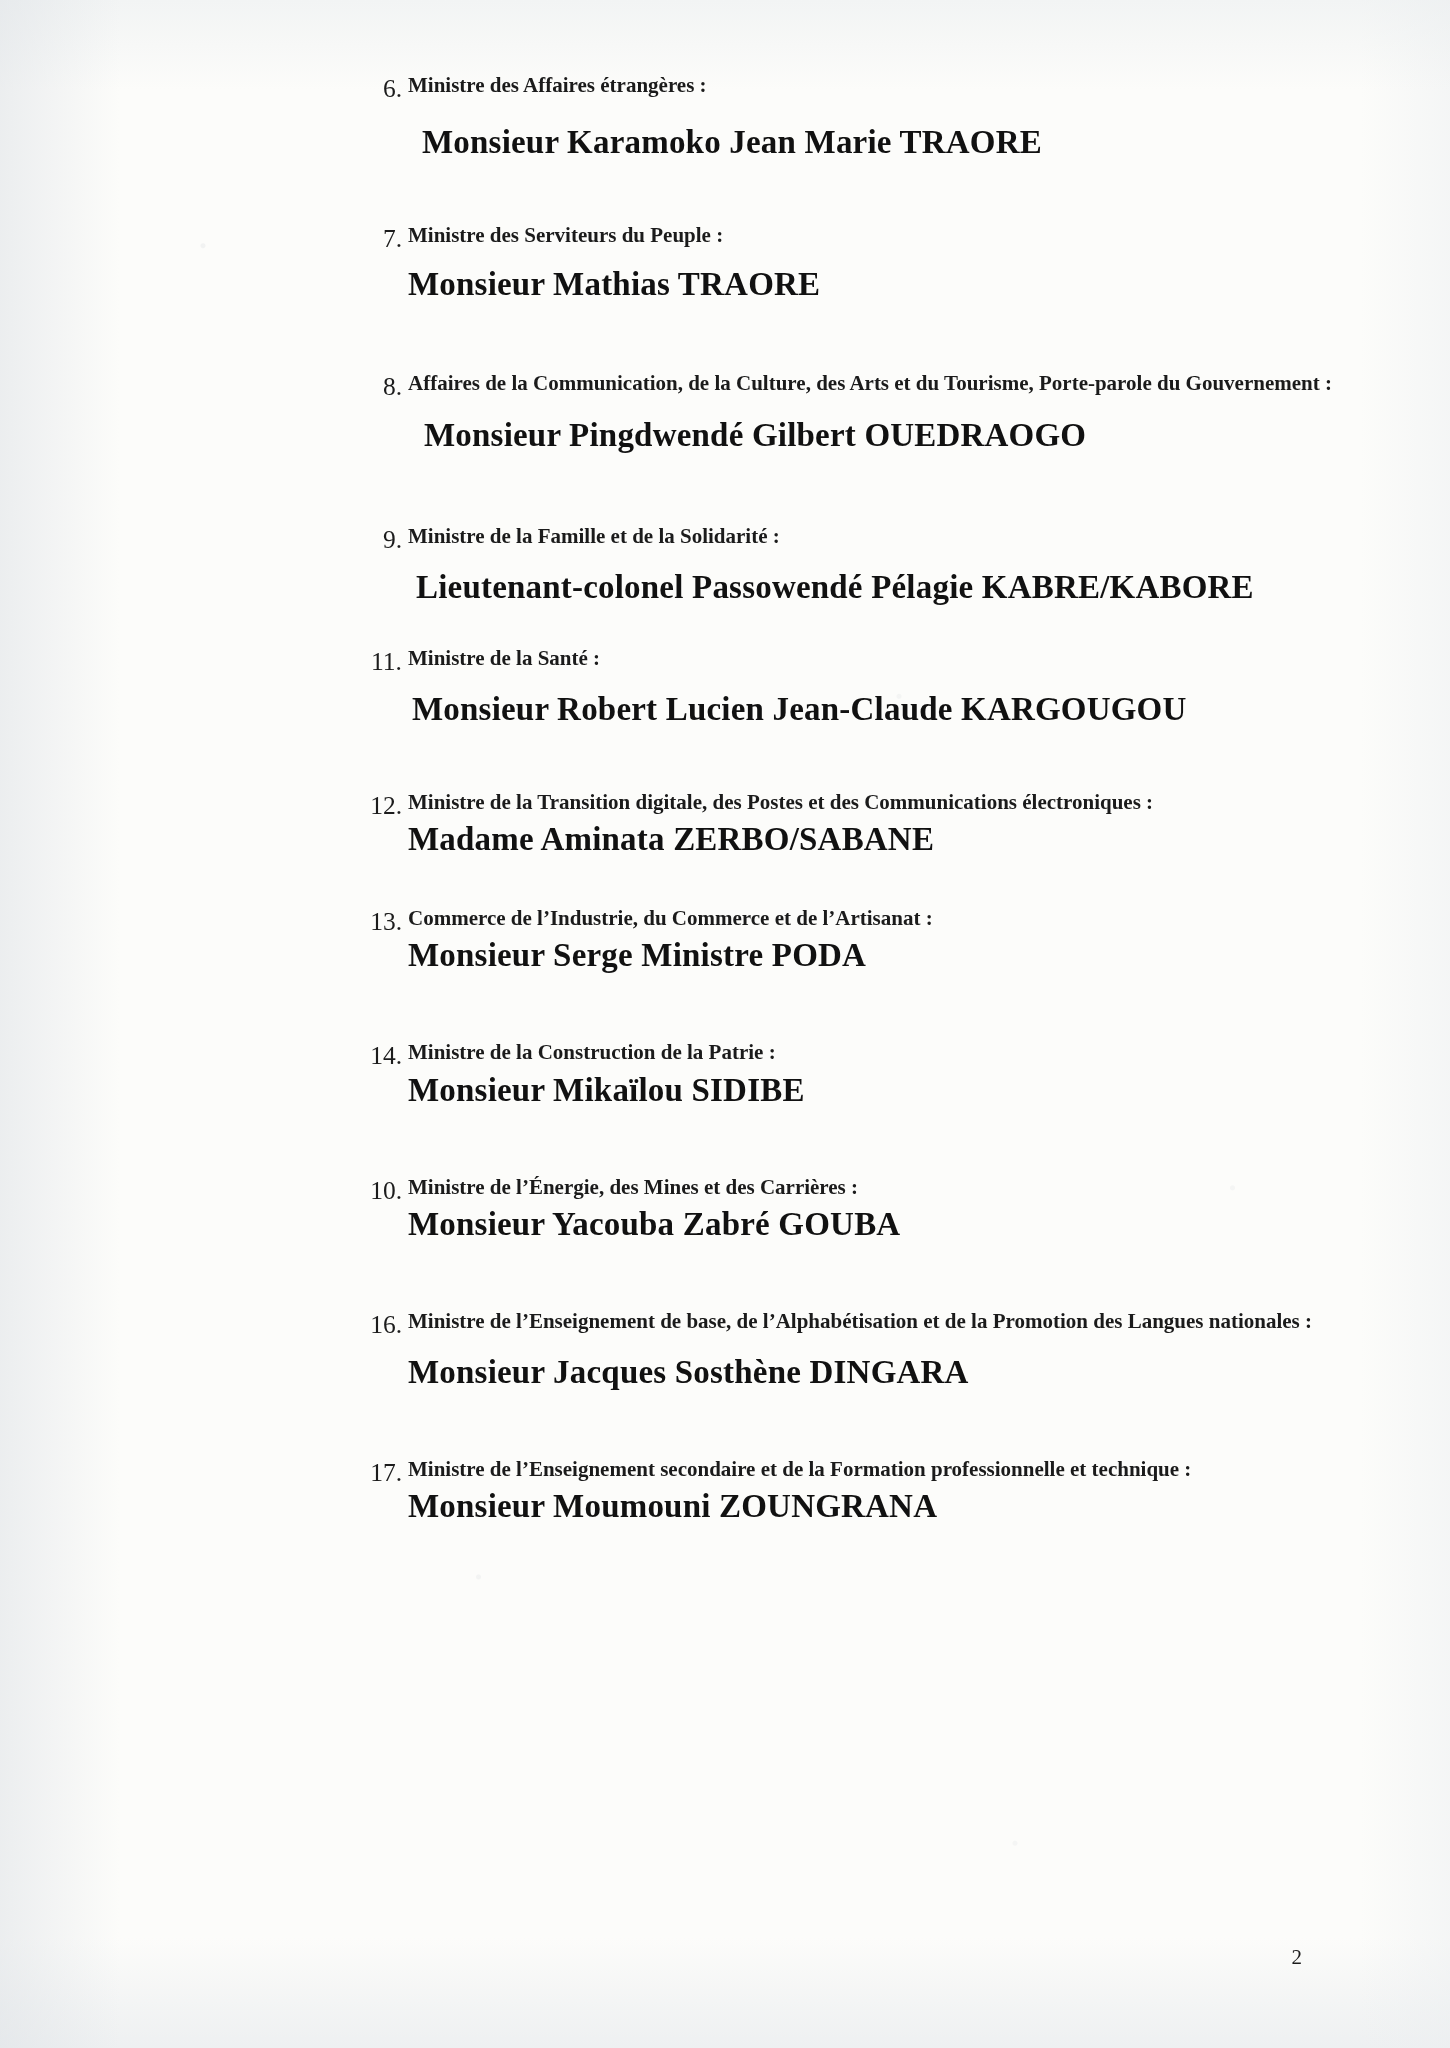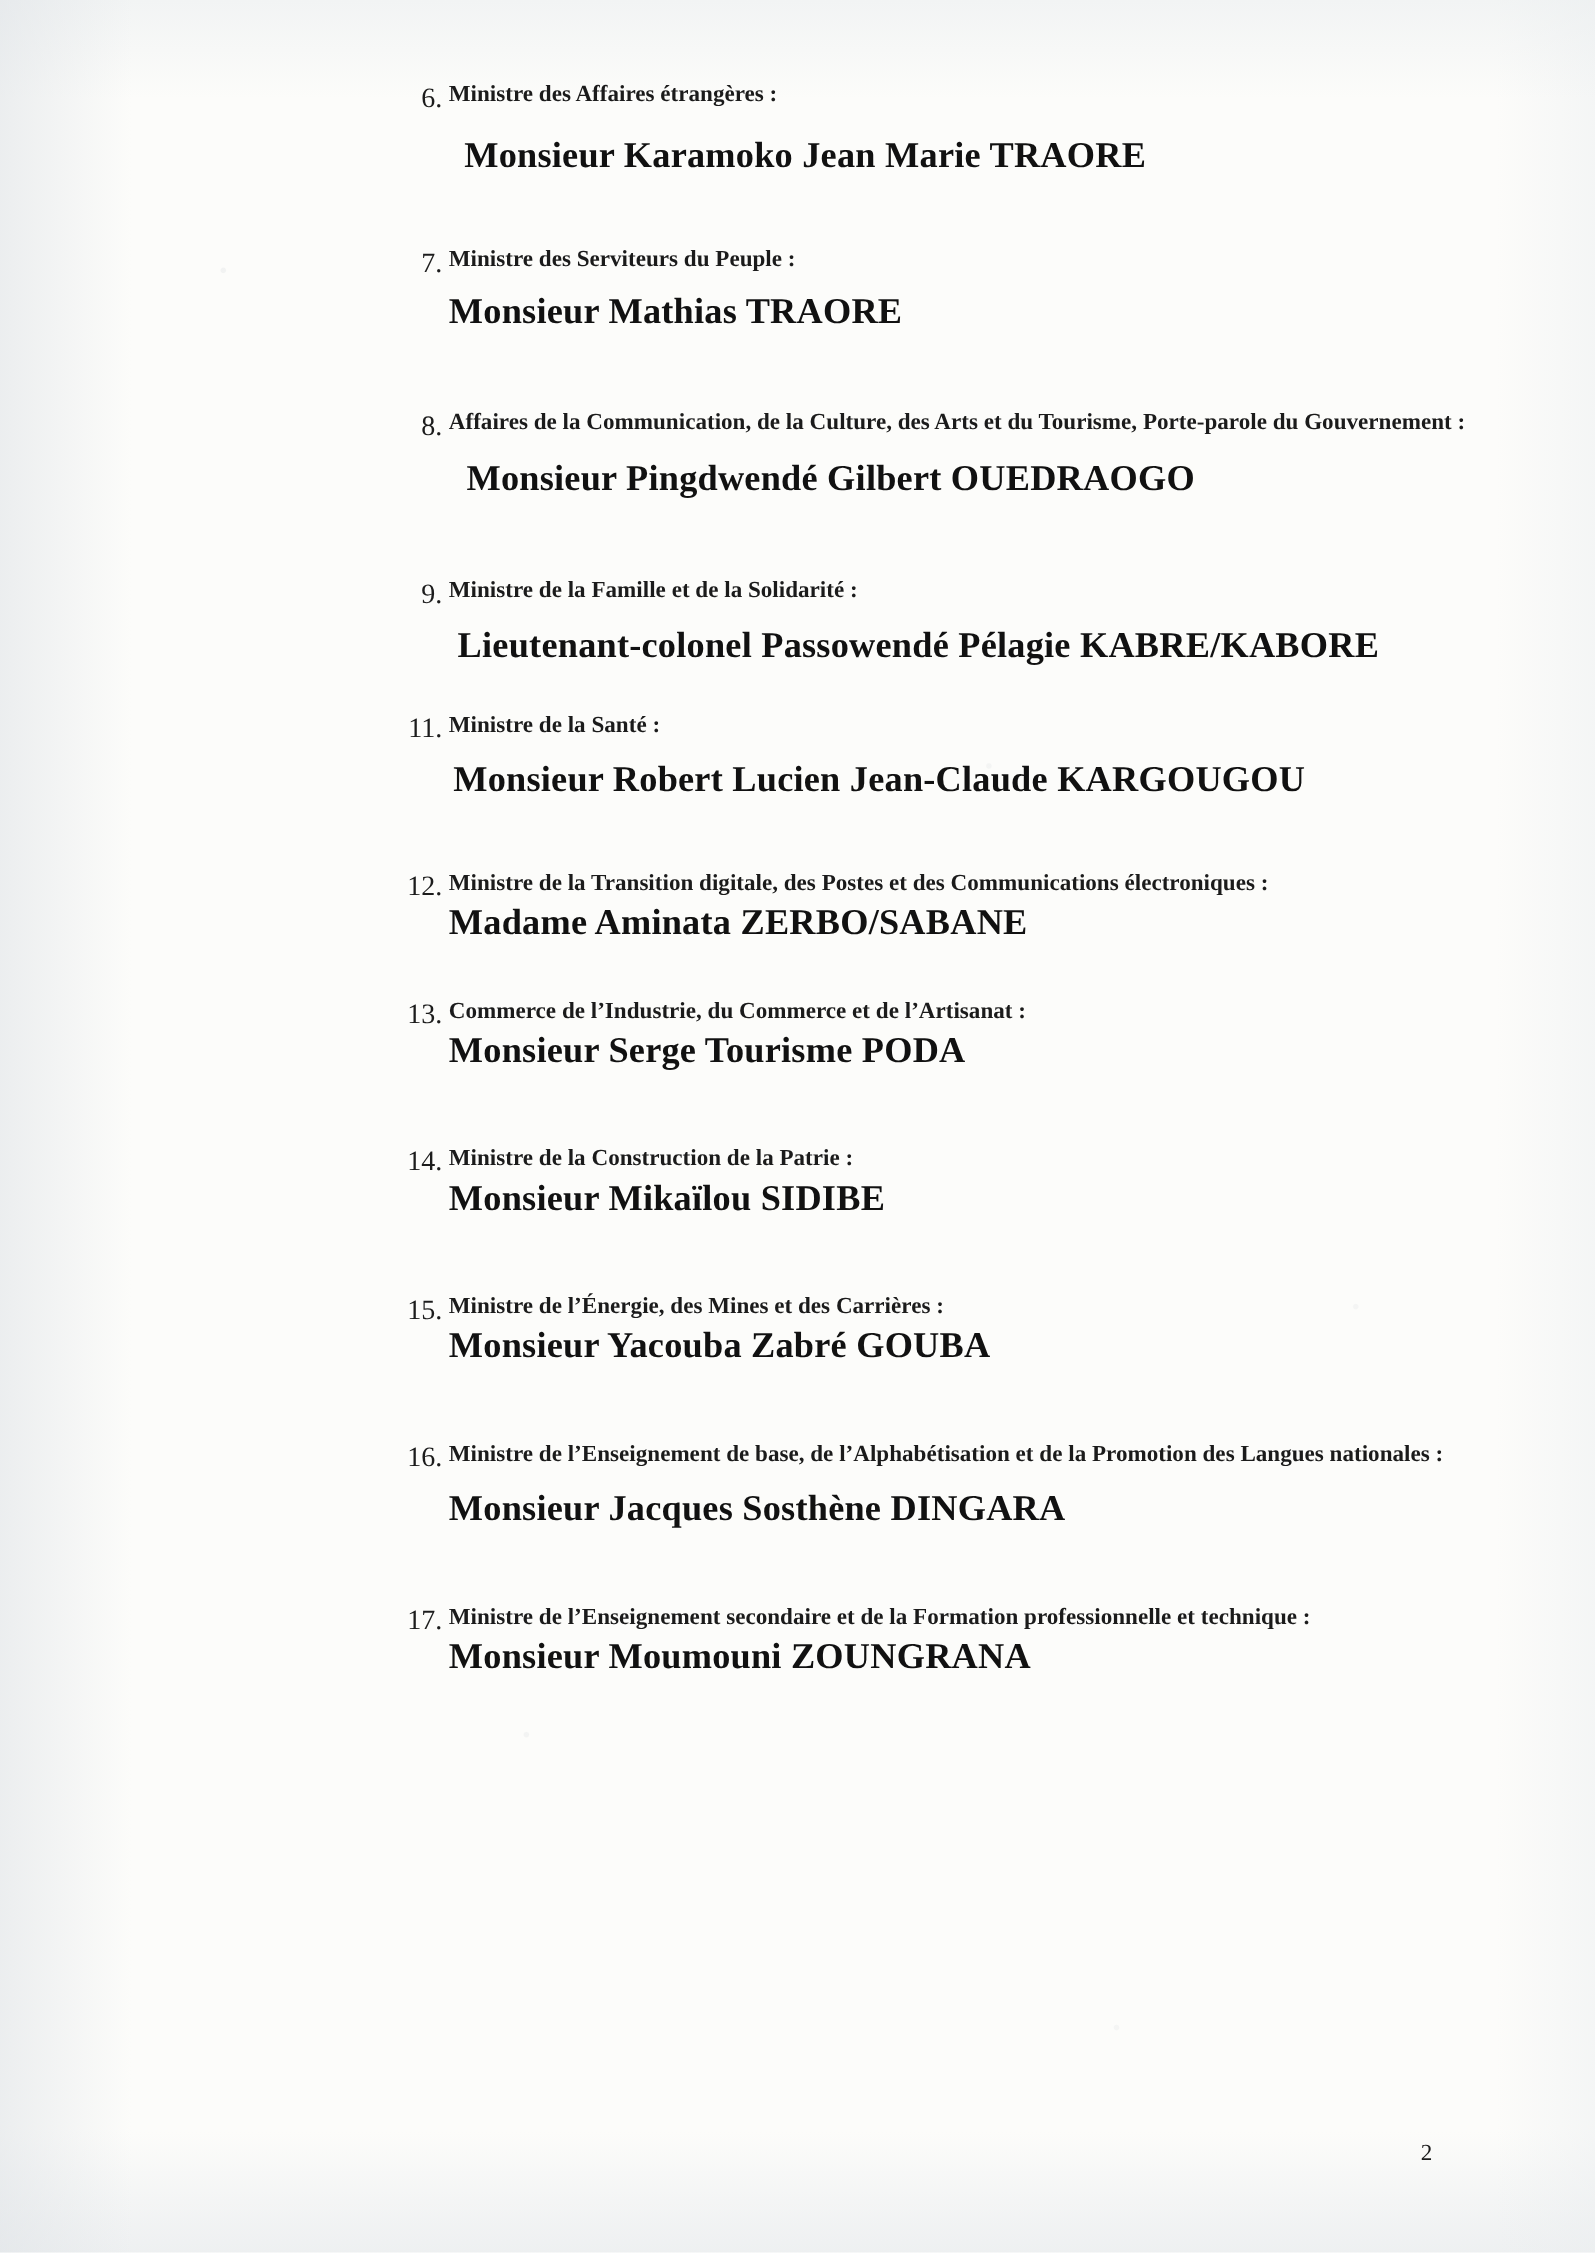--- a/index.html
+++ b/index.html
@@ -134,32 +134,32 @@
         <div class="num">12.</div>
         <div class="body">
           <div class="title justify">Ministre de la Transition digitale, des Postes et des Communications électroniques :</div>
           <div class="name" style="margin-top: 2px; margin-left: 0px;">Madame Aminata ZERBO/SABANE</div>
         </div>
       </div>
       <div class="entry" style="margin-top: 44px;">
         <div class="num">13.</div>
         <div class="body">
           <div class="title">Commerce de l’Industrie, du Commerce et de l’Artisanat :</div>
-          <div class="name" style="margin-top: 2px; margin-left: 0px;">Monsieur Serge Tourisme PODA</div>
+          <div class="name" style="margin-top: 2px; margin-left: 0px;">Monsieur Serge Ministre PODA</div>
         </div>
       </div>
       <div class="entry" style="margin-top: 62px;">
         <div class="num">14.</div>
         <div class="body">
           <div class="title">Ministre de la Construction de la Patrie :</div>
           <div class="name" style="margin-top: 2px; margin-left: 0px;">Monsieur Mikaïlou SIDIBE</div>
         </div>
       </div>
       <div class="entry" style="margin-top: 62px;">
-        <div class="num">15.</div>
+        <div class="num">10.</div>
         <div class="body">
           <div class="title">Ministre de l’Énergie, des Mines et des Carrières :</div>
           <div class="name" style="margin-top: 2px; margin-left: 0px;">Monsieur Yacouba Zabré GOUBA</div>
         </div>
       </div>
       <div class="entry" style="margin-top: 62px;">
         <div class="num">16.</div>
         <div class="body">
           <div class="title justify">Ministre de l’Enseignement de base, de l’Alphabétisation et de la Promotion des Langues nationales :</div>
           <div class="name" style="margin-top: 16px; margin-left: 0px;">Monsieur Jacques Sosthène DINGARA</div>

